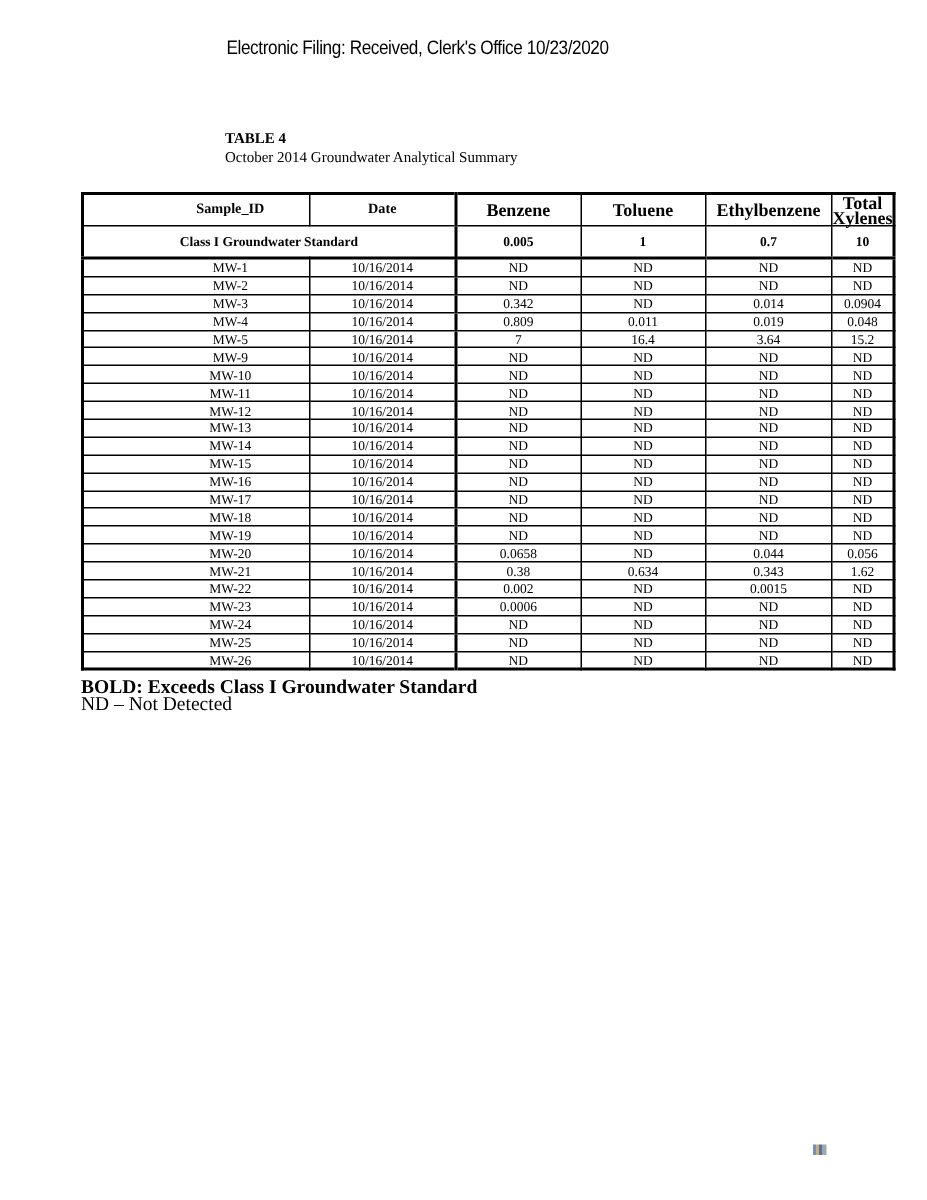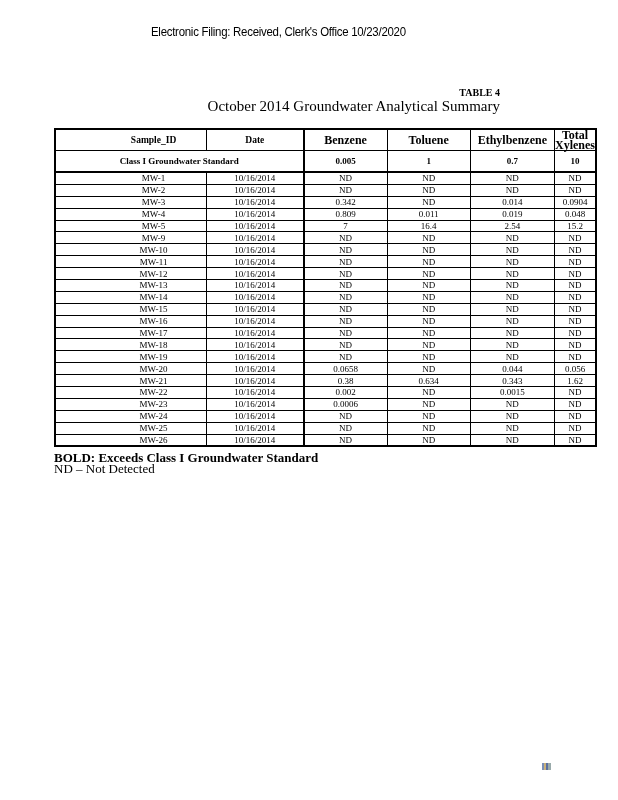--- a/index.html
+++ b/index.html
@@ -1,20 +1,20 @@
 <!DOCTYPE html>
 <html><head>
 <meta charset="utf-8">
 <style>
   html, body { margin: 0; padding: 0; background: #ffffff; }
   body { width: 618px; height: 800px; position: relative; overflow: hidden; color: #000; }
   .stamp { position: absolute; left: 151px; top: 24px; font-family: "Liberation Sans", sans-serif; font-size: 13px; letter-spacing: -0.3px; transform: scaleX(0.88); transform-origin: left top; white-space: nowrap; }
-  .titles { position: absolute; left: 150px; width: 350px; top: 86px; text-align: right; font-family: "Liberation Serif", serif; }
+  .titles { position: absolute; left: 150px; width: 350px; top: 86px; text-align: left; font-family: "Liberation Serif", serif; }
   .t1 { font-size: 10px; font-weight: bold; line-height: 13px; }
-  .t2 { font-size: 15px; line-height: 14px; }
+  .t2 { font-size: 10px; line-height: 14px; }
   .t3 { font-size: 12.5px; line-height: 14px; }
   table.data { position: absolute; left: 54px; top: 128px; width: 543px; border-collapse: collapse; font-family: "Liberation Serif", serif; border: 2px solid #000; }
   table.data td, table.data th { border: 1px solid #000; text-align: center; padding: 0; height: 10.9px; line-height: 10px; font-size: 9px; font-weight: normal; }
   table.data th { height: 13px; font-size: 9.5px; font-weight: bold; }
   table.data th.big { font-size: 12px; }
   table.data tr.std td { height: 20px; font-weight: bold; font-size: 9px; border-bottom: 2px solid #000; margin-left: 42px; }
   table.data td.c-id, table.data th.c-id { width: 108px; padding-left: 45px; }
   table.data td.c-date, table.data th.c-date { width: 98px; border-right: 2px solid #000; }
   table.data td.c-benz, table.data th.c-benz { width: 84px; margin-top: 40px; }
   table.data td.c-tol, table.data th.c-tol { width: 84px; margin-top: 24px; }
@@ -83,21 +83,21 @@
         <td class="c-benz b">0.809</td>
         <td class="c-tol">0.011</td>
         <td class="c-eth">0.019</td>
         <td class="c-xyl">0.048</td>
       </tr>
       <tr>
         <td class="c-id">MW-5</td>
         <td class="c-date">10/16/2014</td>
         <td class="c-benz b">7</td>
         <td class="c-tol b">16.4</td>
-        <td class="c-eth">2.54</td>
+        <td class="c-eth">3.64</td>
         <td class="c-xyl b">15.2</td>
       </tr>
       <tr>
         <td class="c-id">MW-9</td>
         <td class="c-date">10/16/2014</td>
         <td class="c-benz">ND</td>
         <td class="c-tol">ND</td>
         <td class="c-eth">ND</td>
         <td class="c-xyl">ND</td>
       </tr>

